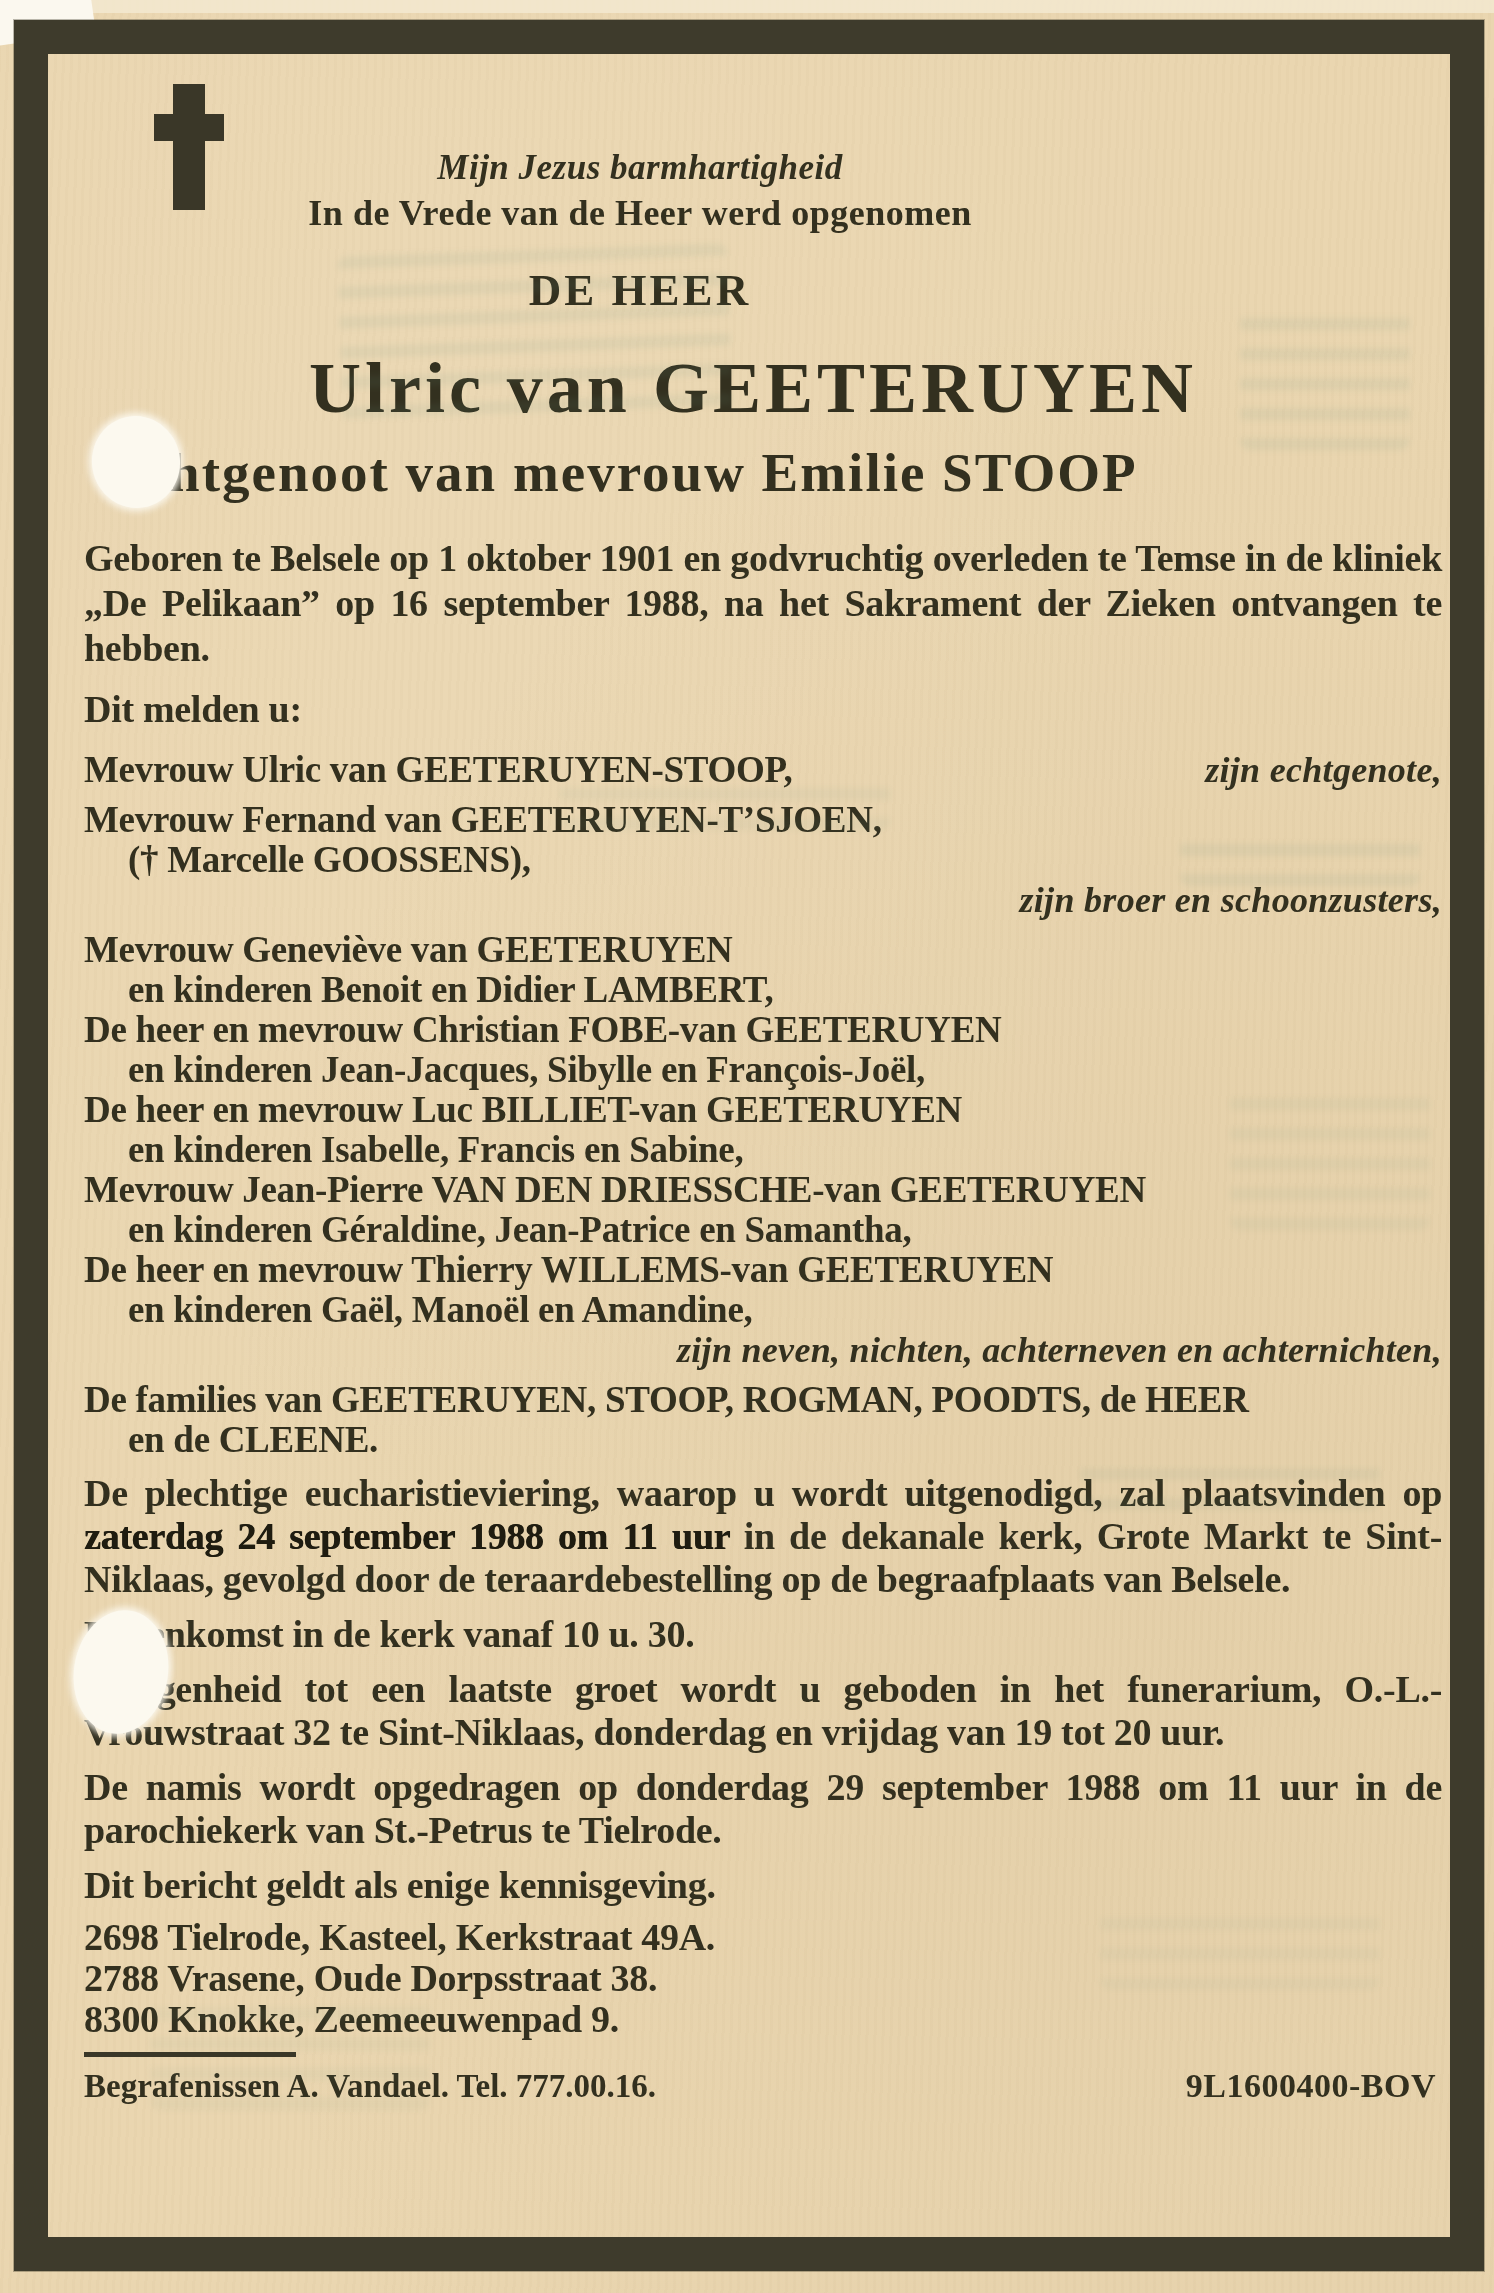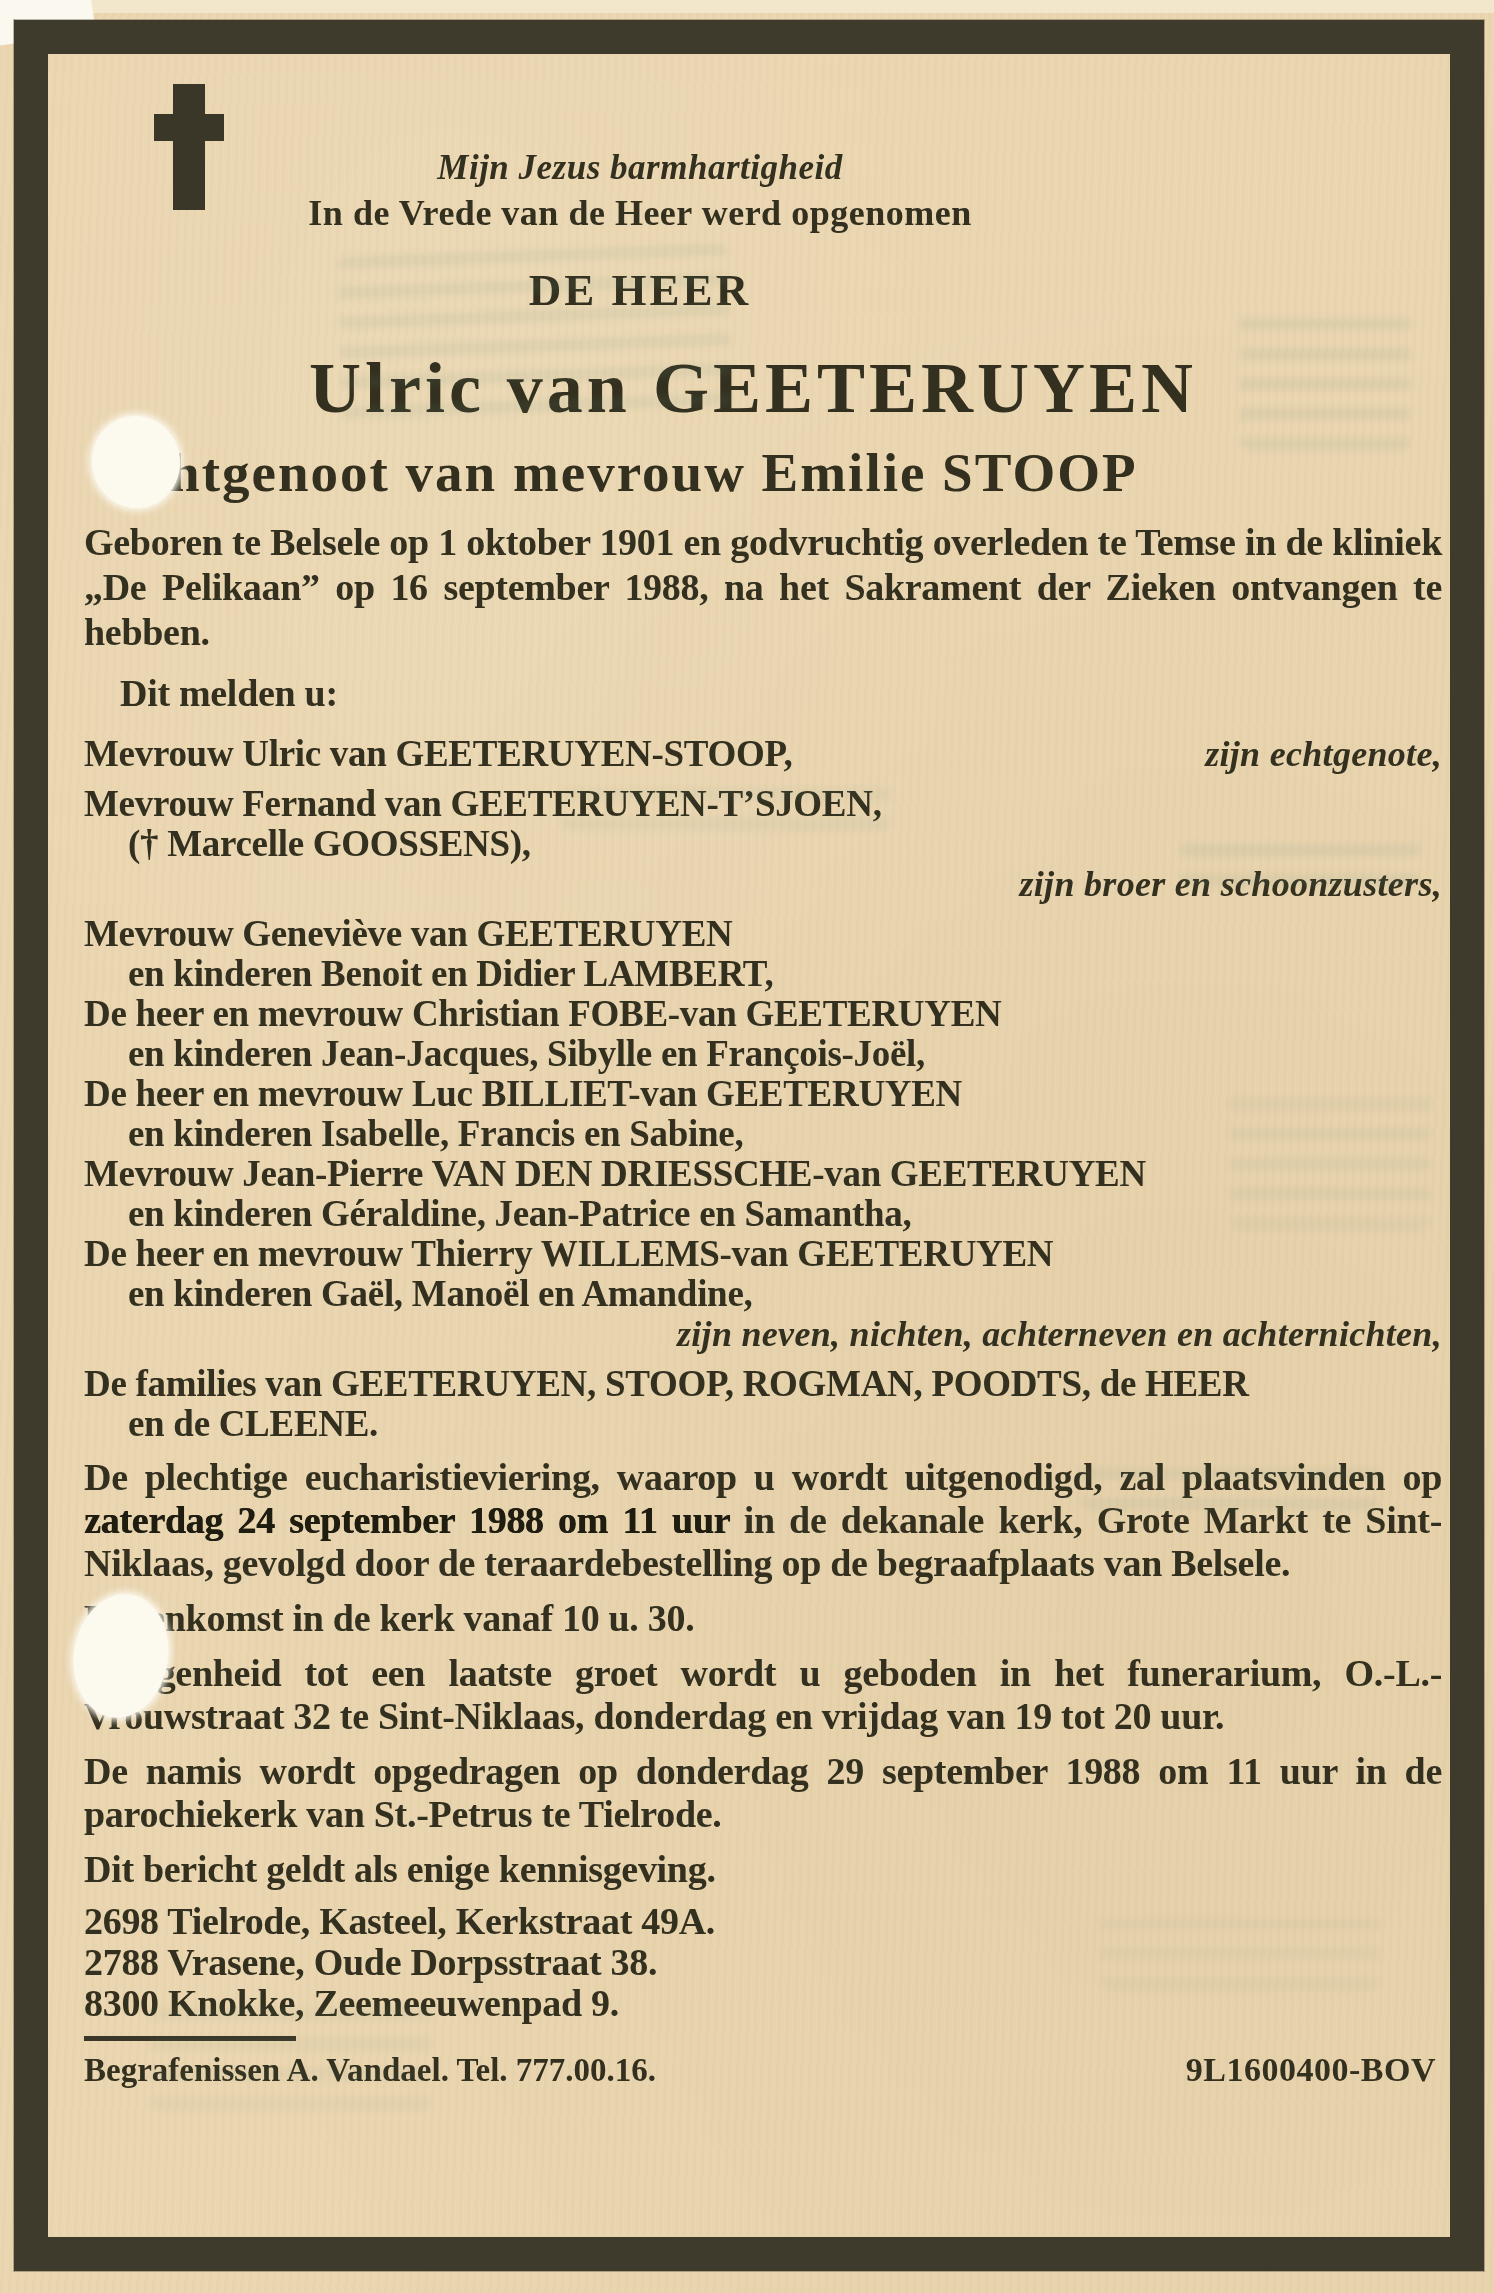--- a/index.html
+++ b/index.html
@@ -38,22 +38,22 @@
   .header-block{width:1112px;text-align:center;}
   .motto{margin-top:54px;font-size:35px;font-style:italic;font-weight:700;letter-spacing:.5px;}
   .received{margin-top:4px;font-size:36px;font-weight:700;letter-spacing:.5px;}
   .de-heer{margin-top:30px;font-size:45px;font-weight:700;letter-spacing:3px;}
   .name{margin:24px 20px 0 0;font-size:72px;line-height:96px;font-weight:700;letter-spacing:4px;text-align:center;}
   .subtitle-wrap{position:relative;margin-top:6px;margin-left:20px;}
   .subtitle{font-size:55px;line-height:62px;font-weight:700;letter-spacing:2px;}
   
   .body-text{margin:0;font-size:38px;line-height:45px;font-weight:700;letter-spacing:-.3px;}
   .justify{text-align:justify;}
-  .intro{margin-top:16px;}
-  .melden{margin-top:16px;margin-left:36px;}
+  .intro{margin-top:32px;}
+  .melden{margin-top:16px;}
   .mourners{margin-top:18px;font-size:37px;}
   .rel-row{display:flex;justify-content:space-between;align-items:baseline;line-height:40px;}
   .rel-row.gap{margin-top:10px;}
   .rel-main{font-size:37px;font-weight:700;letter-spacing:-.3px;}
   .rel-main.indent{padding-left:44px;}
   .rel-note{margin-left:auto;font-size:36px;font-style:italic;font-weight:700;letter-spacing:.3px;text-align:left;}
   .para{margin-top:12px;line-height:43px;}
   .bd{color:#1f1c10;text-shadow:.5px 0 0 currentColor;}
   .geleg-wrap{position:relative;}
   .addresses{margin-top:10px;}

